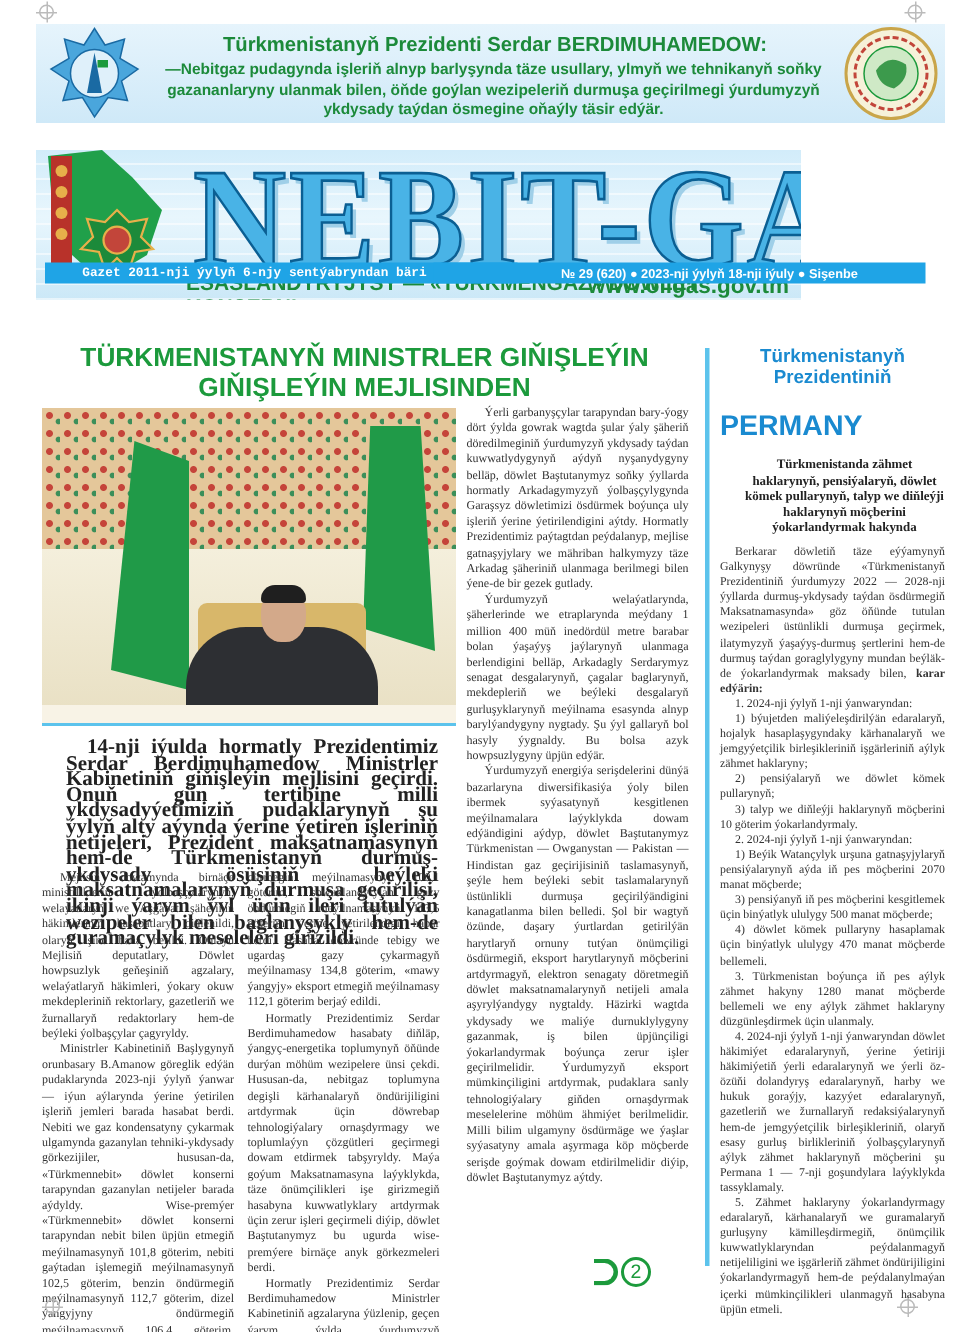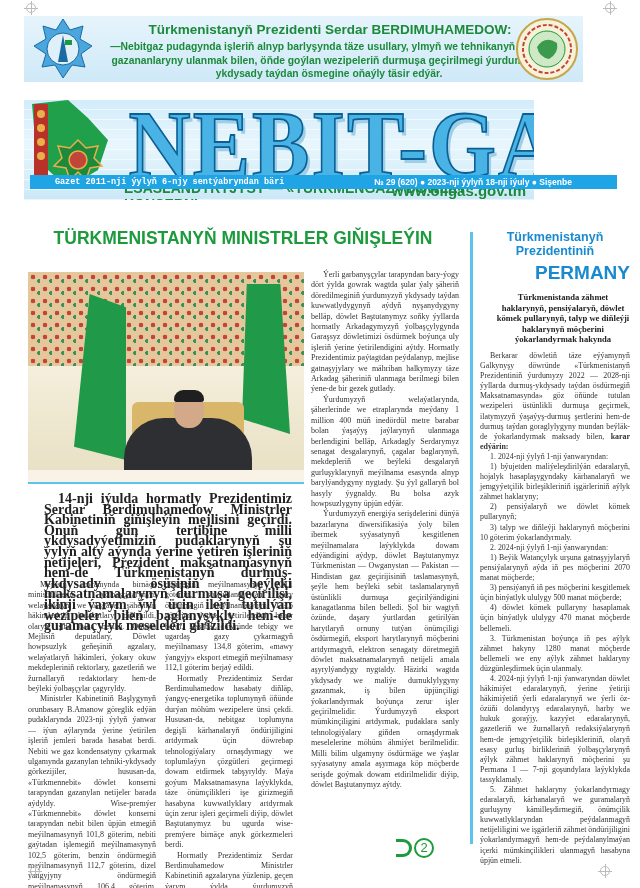--- a/index.html
+++ b/index.html
@@ -6,21 +6,21 @@
   html,body{width:640px;height:888px;background:#fff;overflow:hidden;}
   body{position:relative;font-family:"Liberation Serif",serif;color:#222;}
 
   .reg{position:absolute;width:10px;height:10px;border:1px solid #bbb;border-radius:50%;}
   .reg:before,.reg:after{content:"";position:absolute;background:#bbb;}
   .reg:before{left:-3px;right:-3px;top:4px;height:1px;}
   .reg:after{top:-3px;bottom:-3px;left:4px;width:1px;}
 
   
   .masthead{position:absolute;left:24px;top:16px;width:606px;height:192px;}
-  .quote-band{position:absolute;left:0;top:0;width:559px;height:66px;
+  .quote-band{position:absolute;left:0;top:0;width:606px;height:66px;
     background:linear-gradient(180deg,#e6f4fc,#cfe9f8);}
   .logo-left{position:absolute;left:8px;top:2px;width:62px;height:62px;}
   .logo-right{position:absolute;right:4px;top:1px;width:64px;height:64px;}
   .quote-title{position:absolute;left:86px;top:6px;width:440px;text-align:center;
     font-family:"Liberation Sans",sans-serif;font-weight:bold;font-size:13.5px;color:#1c8a3a;}
   .quote-text{position:absolute;left:80px;top:24px;width:450px;text-align:center;
     font-family:"Liberation Sans",sans-serif;font-weight:bold;font-size:10.3px;line-height:13.5px;color:#1c8a3a;}
 
   .title-band{position:absolute;left:0;top:84px;width:510px;height:100px;
     background:linear-gradient(180deg,#d2ecfa 0%,#e8f6fd 45%,#cbe8f7 100%);overflow:hidden;}
@@ -75,21 +75,21 @@
 
   .turn{position:absolute;left:396px;top:838px;display:flex;align-items:center;gap:2px;}
   .turn .arrow{width:16px;height:18px;border:3px solid #1c9a3c;border-left:none;border-radius:0 10px 10px 0;}
   .turn .pg{width:20px;height:20px;border:2px solid #1c9a3c;border-radius:50%;color:#1c9a3c;font-family:"Liberation Sans",sans-serif;
     font-size:13px;line-height:16px;text-align:center;}
 
   
   .side-rule{position:absolute;left:470px;top:232px;width:3px;height:612px;background:#5cc3ec;}
   .side{position:absolute;left:480px;top:230px;width:150px;}
   .side-kicker{text-align:center;font-family:"Liberation Sans",sans-serif;font-weight:bold;color:#1a8ad0;font-size:12.5px;line-height:14px;}
-  .side-title{text-align:right;font-family:"Liberation Sans",sans-serif;font-weight:bold;color:#1a8ad0;font-size:19px;line-height:22px;margin-top:4px;}
+  .side-title{text-align:left;font-family:"Liberation Sans",sans-serif;font-weight:bold;color:#1a8ad0;font-size:19px;line-height:22px;margin-top:16px;}
   .side-sub{text-align:center;font-weight:bold;font-size:8.6px;line-height:10.6px;margin-top:8px;margin-left:16px;}
   .side-body{margin-top:6px;font-size:7.9px;line-height:10.1px;text-align:justify;color:#333;}
   .side-body p{text-indent:10px;}
 </style>
 </head>
 <body>
 
 <div class="reg" style="left:26px;top:3px;"></div>
 <div class="reg" style="left:605px;top:3px;"></div>
 
@@ -127,20 +127,21 @@
     <div class="founder">ESASLANDYRYJYSY — «TÜRKMENGAZ» DÖWLET KONSERNI</div>
     <a class="website">www.oilgas.gov.tm</a>
   </div>
 </header>
 
 <div class="info-bar-left">Gazet 2011-nji ýylyň 6-njy sentýabryndan bäri çykýar</div>
 <div class="info-bar-right">№ 29 (620)  ●  2023-nji ýylyň 18-nji iýuly  ●  Sişenbe</div>
 
 <h1 class="headline">
   <span>TÜRKMENISTANYŇ MINISTRLER GIŇIŞLEÝIN</span><br>
+  <span>GIŇIŞLEÝIN MEJLISINDEN</span>
 </h1>
 
 <div class="photo">
   <div class="wall"></div>
   <div class="panel"></div>
   <div class="flag l"></div>
   <div class="flag r"></div>
   <div class="chair"></div>
   <div class="man"></div>
   <div class="head"></div>

